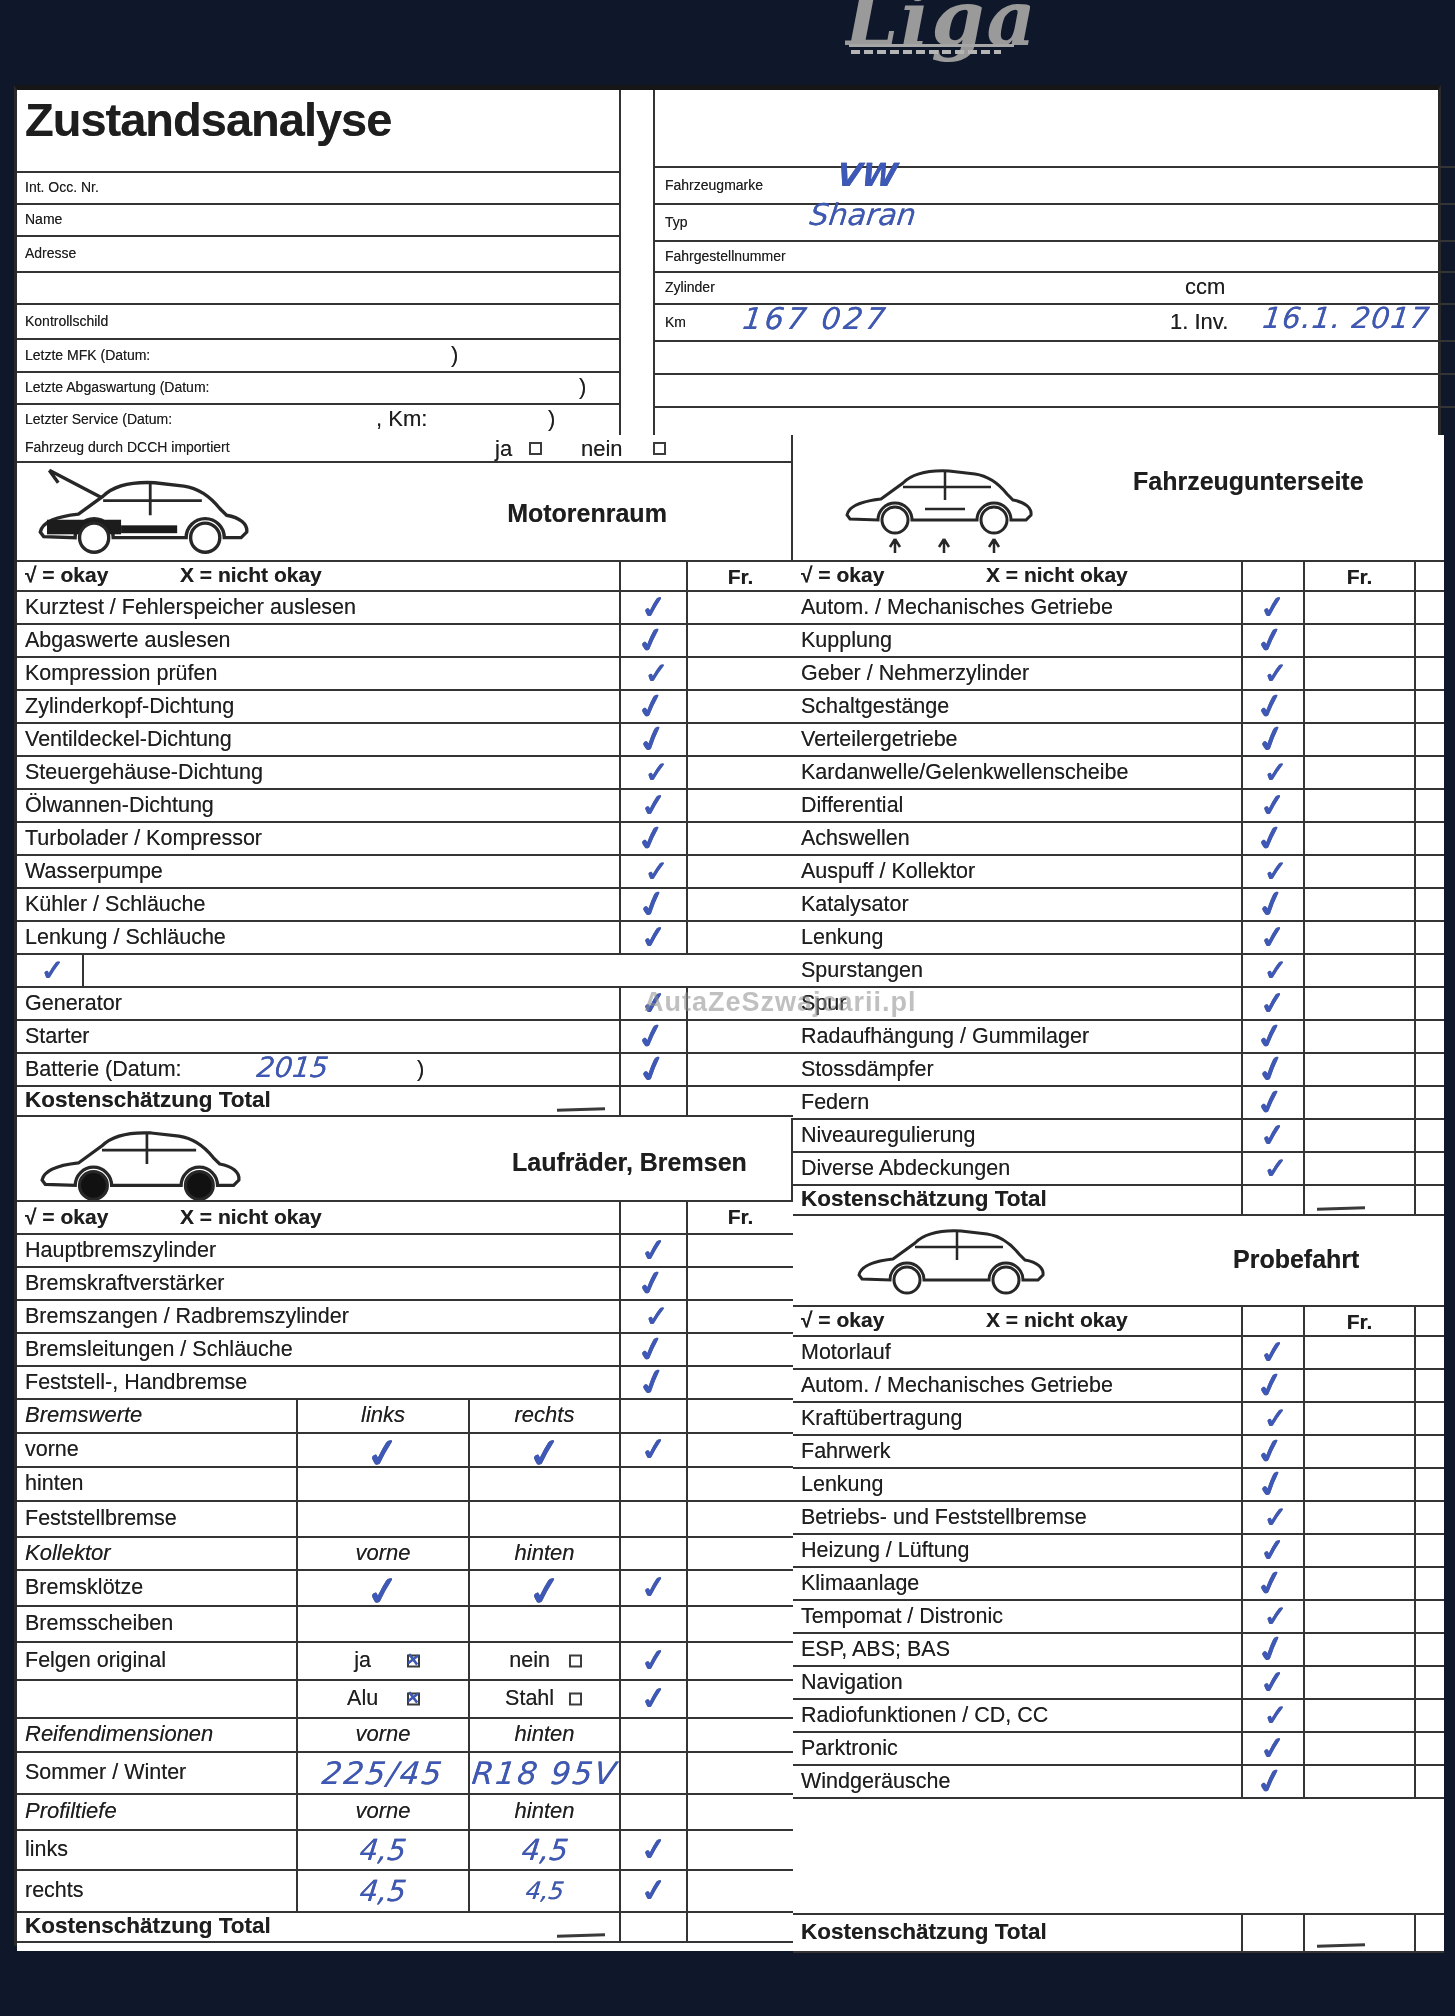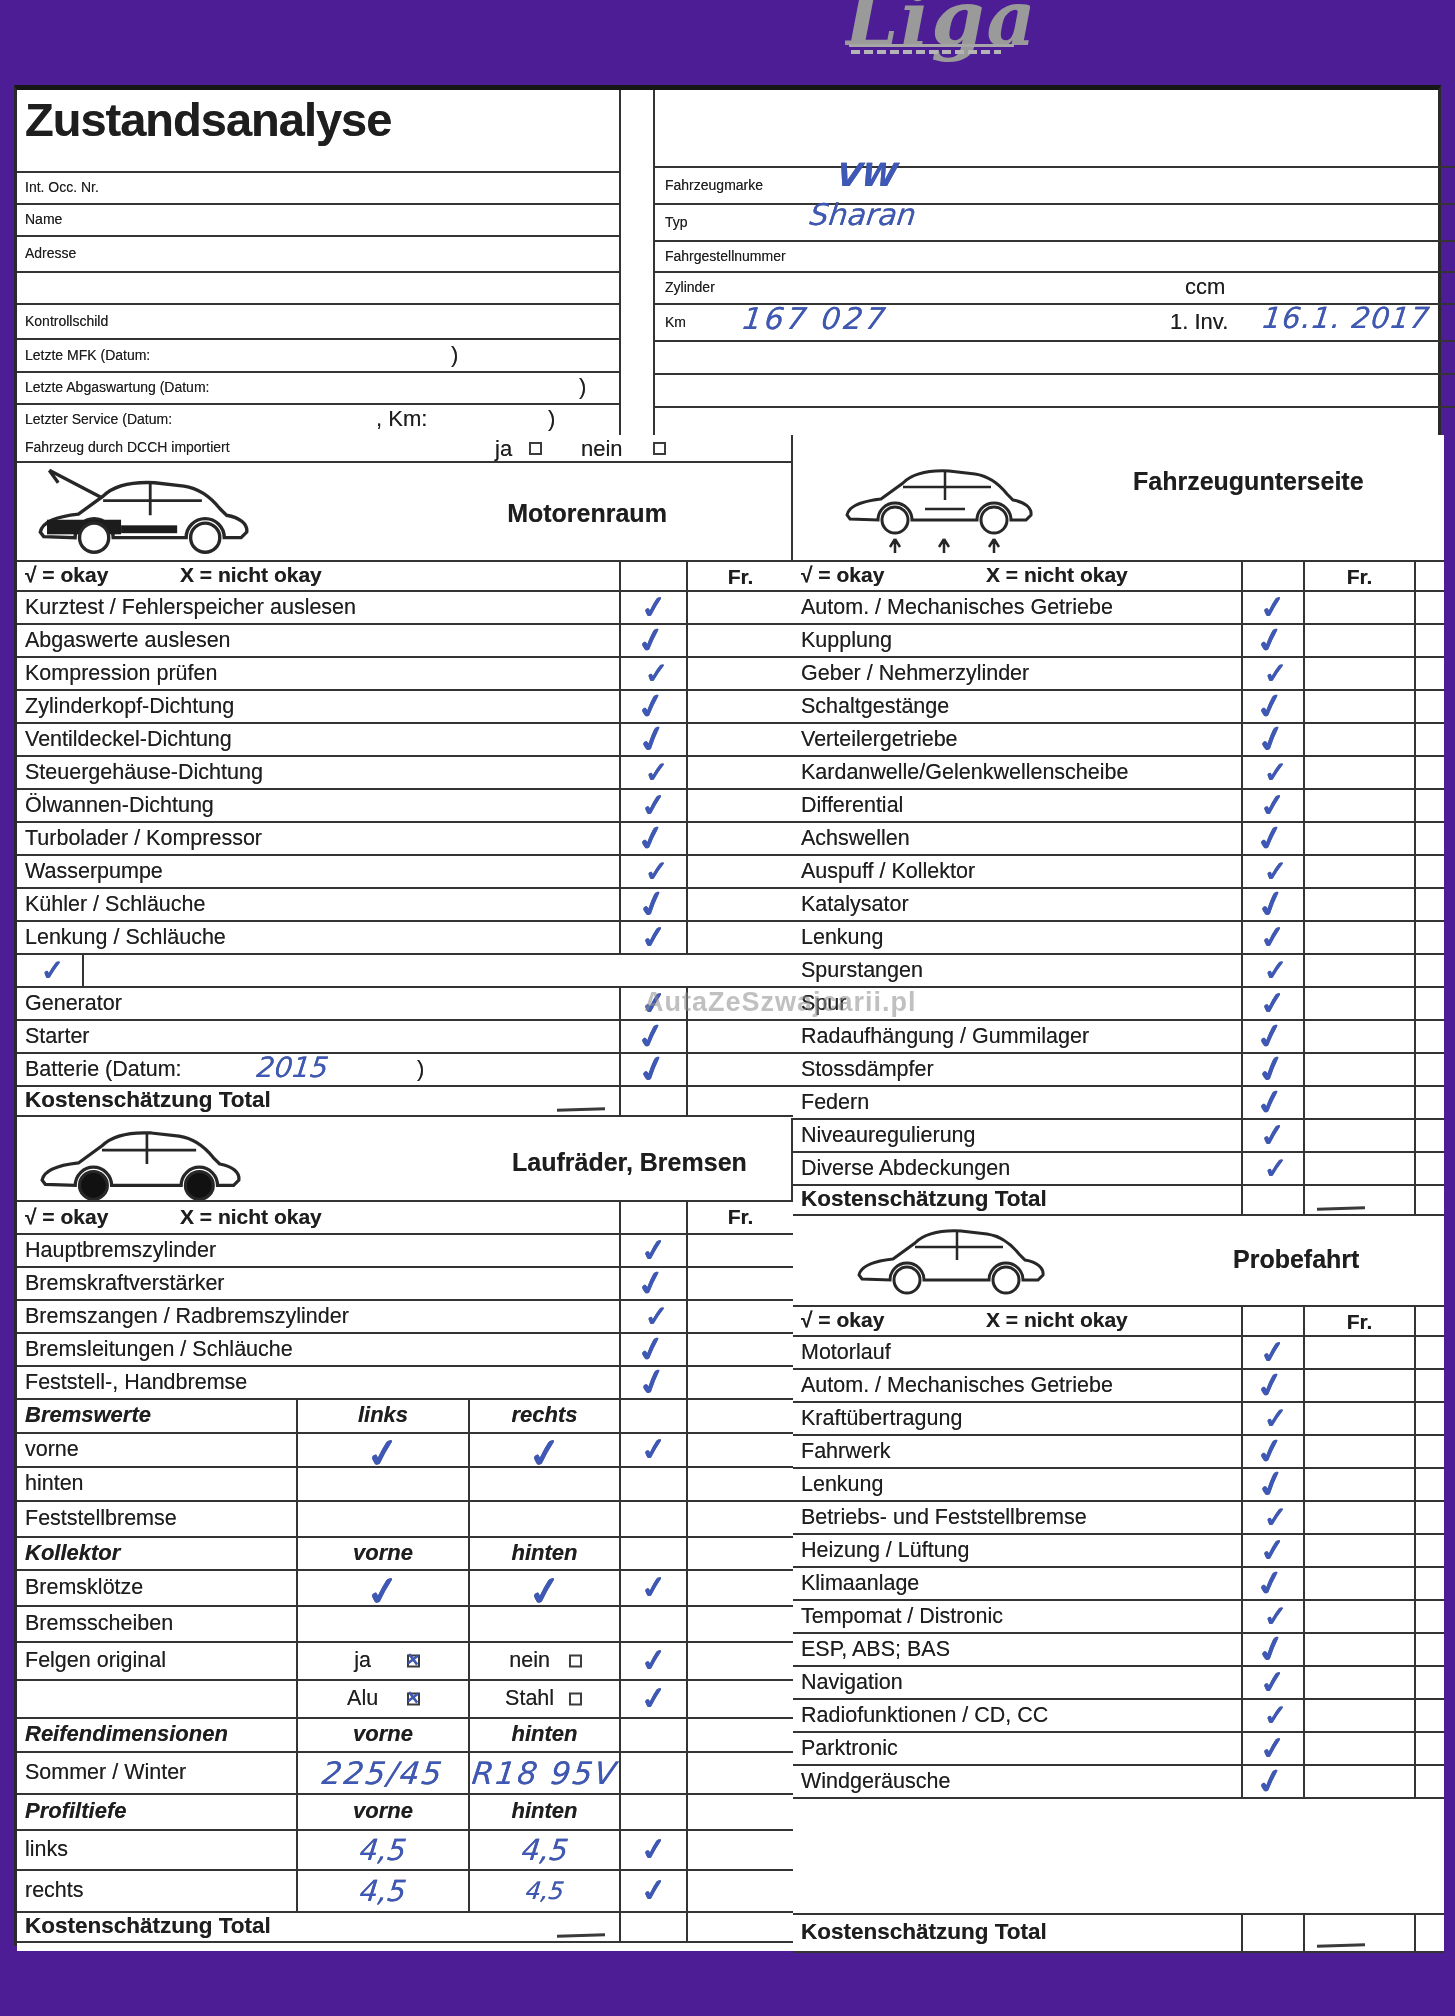--- a/index.html
+++ b/index.html
@@ -2,21 +2,21 @@
 <html><head>
 <meta charset="utf-8">
 <style>
   :root{
     --ln:#343434;
     --ink:#1e1e1e;
     --pen:#3d58b6;
   }
   *{box-sizing:border-box;margin:0;padding:0}
   body{width:1455px;height:2016px;background:#f4f4f2;font-family:"Liberation Sans",sans-serif;position:relative;overflow:hidden}
-  #page{position:absolute;left:0;top:0;width:1455px;height:2016px;background:#4c1d95}
+  #page{position:absolute;left:0;top:0;width:1455px;height:2016px;background:#0f172a}
   .print{color:var(--ink);text-shadow:0 0 .5px rgba(20,20,20,.6)}
   
   #logo{position:absolute;left:845px;top:-16px;width:185px;height:80px;overflow:hidden}
   #logo .word{font-family:"DejaVu Serif",serif;font-style:italic;font-weight:900;font-size:76px;letter-spacing:2px;color:#9a9a9a;line-height:70px}
   #logo .bar{position:absolute;left:4px;top:60px;width:165px;height:3px;background:#a6a6a6}
   #logo .micro{position:absolute;left:6px;top:66px;width:150px;height:4px;background:repeating-linear-gradient(90deg,#b5b5b5 0 9px,transparent 9px 13px)}
   
   #form{position:absolute;left:14px;top:85px;width:1427px;height:1861px;border-top:5px solid #161616;border-left:3px solid #2a2a2a;border-right:3px solid #2a2a2a;background:#fff}
   .hrow{position:relative;border-bottom:2px solid var(--ln)}
   .lbl{position:absolute;left:8px;top:50%;transform:translateY(-54%);font-size:14px;white-space:nowrap}
@@ -96,21 +96,21 @@
   .brow{height:36px}
   .brow .lab2{width:281px}.brow .c1{width:172px}.brow .c2{width:151px}
   .brow .chk{width:67px}.brow .fr{width:105px;border-right:none}
   div.brow:nth-of-type(1){height:34px}div.brow:nth-of-type(2){height:34px}
   div.brow:nth-of-type(3){height:34px}div.brow:nth-of-type(4){height:36px}
   div.brow:nth-of-type(5){height:33px}div.brow:nth-of-type(8){height:38px}
   div.brow:nth-of-type(9){height:38px}div.brow:nth-of-type(10){height:34px}
   div.brow:nth-of-type(11){height:42px}div.brow:nth-of-type(13){height:40px}
   div.brow:nth-of-type(14){height:42px}
   .brow .subt{position:absolute;left:50%;top:50%;transform:translate(-50%,-54%);font-size:21.5px;white-space:nowrap}
-  .brow.ital .rowlab,.brow.ital .subt{font-style:italic;font-weight:bold;font-size:22px}
+  .brow.ital .rowlab,.brow.ital .subt{font-style:italic;font-weight:normal;font-size:22px}
   .brow .sbox{position:absolute;width:13px;height:13px;border:2px solid #3c3c3c;top:50%;transform:translateY(-50%)}
   .c1 .sbox{left:109px}.c2 .sbox{left:99px}
   .c1 .subt.withbox{left:38%}.c2 .subt.withbox{left:40%}
   .bx{position:absolute;left:-3px;top:-7px;color:var(--pen);font-size:17px;font-weight:bold;transform:rotate(8deg)}
   .bigcheck{position:absolute;left:50%;top:60%;color:var(--pen);font-size:40px;font-weight:bold;line-height:0;transform:translate(-50%,0) rotate(-7deg);z-index:3}
   .hwv{position:absolute;left:50%;top:50%;transform:translate(-50%,-50%) skewX(-7deg);font-family:"DejaVu Sans",sans-serif;font-style:italic;color:var(--pen);font-size:29px;white-space:nowrap;z-index:2}
   div.brow:nth-of-type(11) .hwv{font-size:31px;letter-spacing:2px}
   div.brow:nth-of-type(14) .c2 .hwv{font-size:24px}
   
   .spacer{height:114px}

